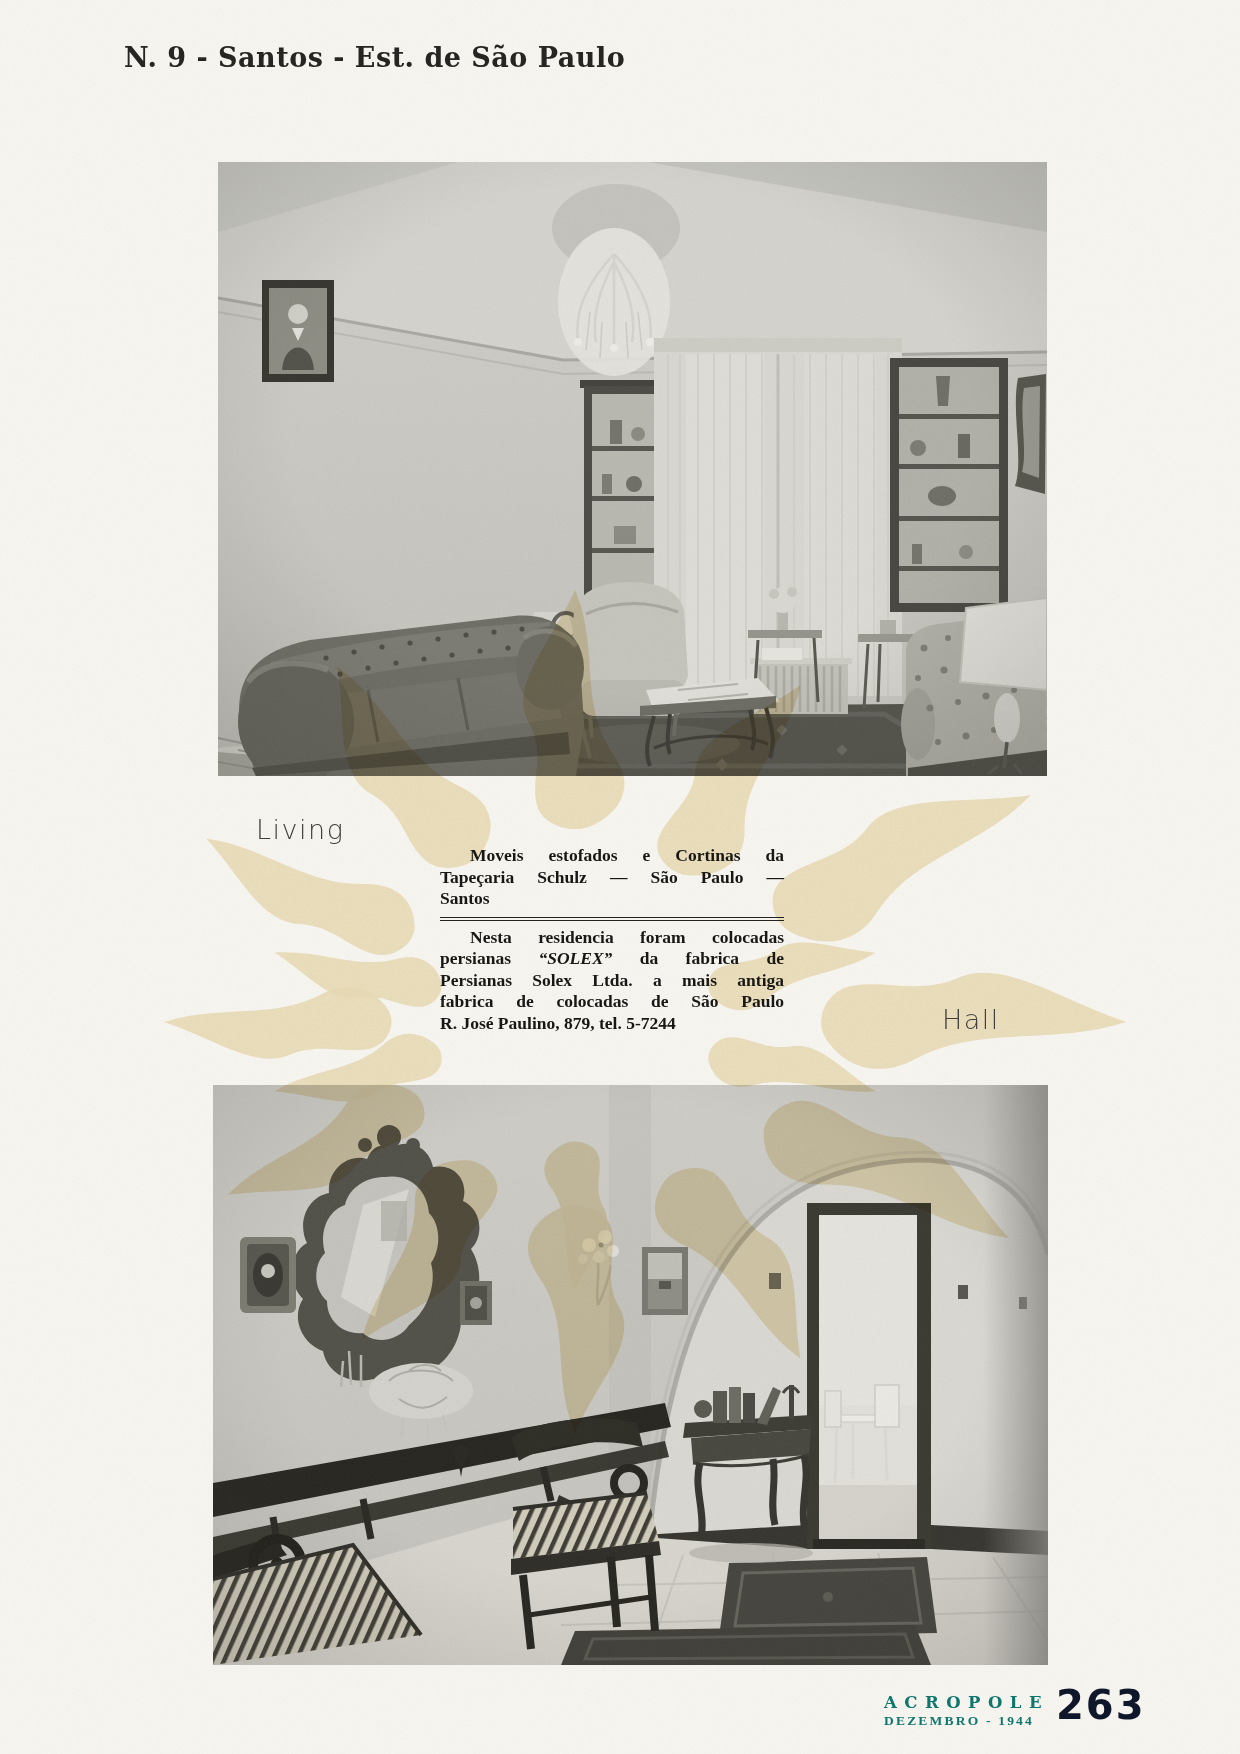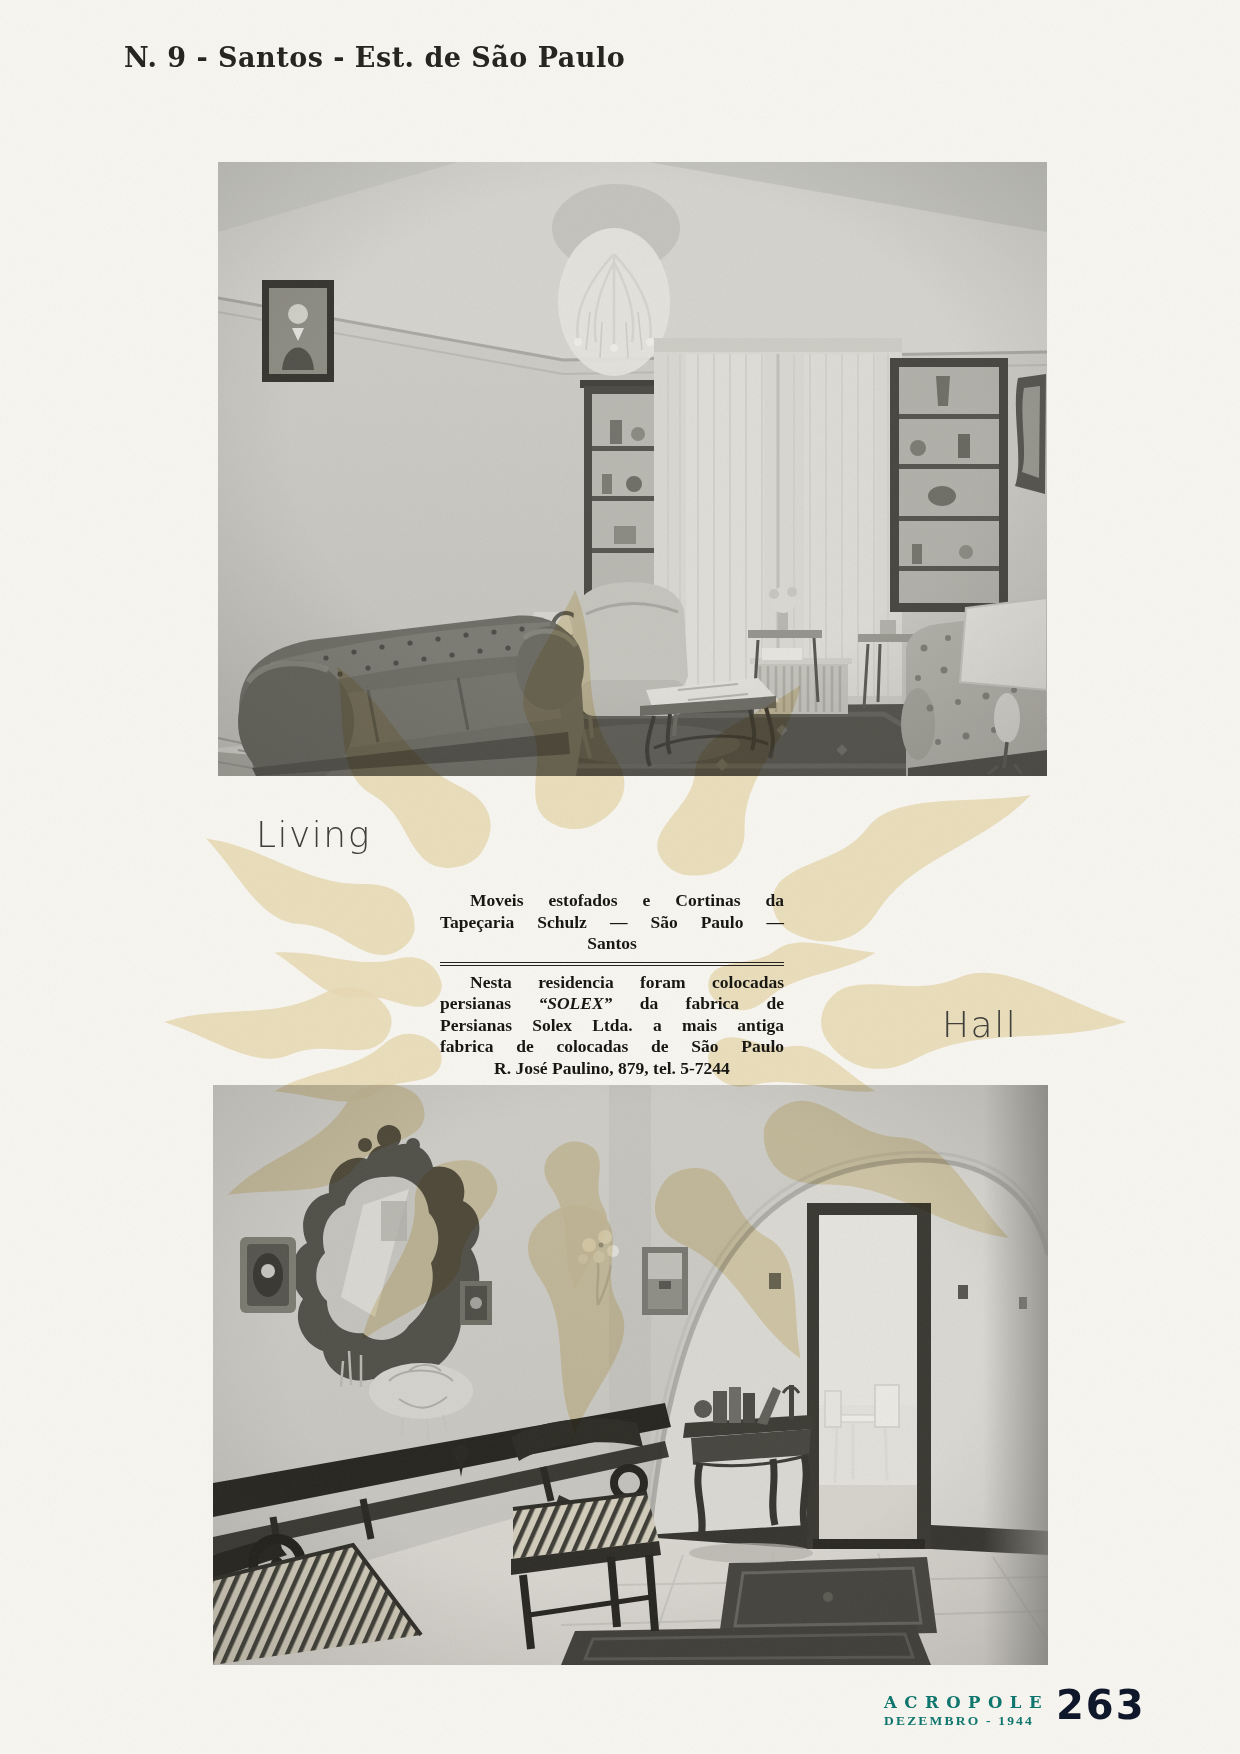--- a/index.html
+++ b/index.html
@@ -12,33 +12,33 @@
     position:absolute;left:124px;top:42px;z-index:10;
     font-family:"DejaVu Serif", serif;font-weight:700;font-size:27px;
     color:#262521;letter-spacing:0.5px;white-space:nowrap;
   }
   .photo{position:absolute;z-index:1;background:#c9c8c2;overflow:hidden;}
   #photo-living{left:218px;top:162px;width:829px;height:614px;}
   #photo-hall{left:213px;top:1085px;width:835px;height:580px;}
   .photo svg{display:block;width:100%;height:100%;}
   .caption{
     position:absolute;z-index:10;
-    font-family:"DejaVu Sans", sans-serif;font-weight:200;font-size:36px;
+    font-family:"DejaVu Sans", sans-serif;font-weight:200;font-size:27px;
     color:#403f3b;letter-spacing:1.5px;
   }
   #caption-living{left:256px;top:814px;}
   #caption-hall{left:942px;top:1004px;}
   .ad{
     position:absolute;left:440px;top:845px;width:344px;z-index:10;
     font-family:"Liberation Serif", serif;font-size:17.5px;line-height:21.5px;
-    color:#181714;font-weight:600;margin-top:45px;
+    color:#181714;font-weight:600;
   }
   .ad .jl{text-align:justify;text-align-last:justify;}
   .ad .ind{text-indent:30px;}
-  .ad .cl{text-align:center;}
+  .ad .cl{text-align:left;}
   .ad .rule{height:2px;border-top:1.5px solid #23221f;border-bottom:1.5px solid #23221f;margin:7px 0 6px 0;}
   .ad em{font-style:italic;}
   .footer{position:absolute;left:884px;top:1693px;z-index:10;color:#0f766e;}
   .footer .mag{font-family:"DejaVu Serif", serif;font-weight:700;font-size:16.5px;letter-spacing:7.5px;white-space:nowrap;}
   .footer .issue{font-family:Liberation Serif, serif;font-weight:700;font-size:13.5px;letter-spacing:2.2px;margin-top:1px;white-space:nowrap;}
   .page-number{
     position:absolute;left:1056px;top:1682px;z-index:10;
     font-family:"DejaVu Sans", sans-serif;font-weight:800;font-size:40px;
     letter-spacing:2px;color:#0f172a;
   }

